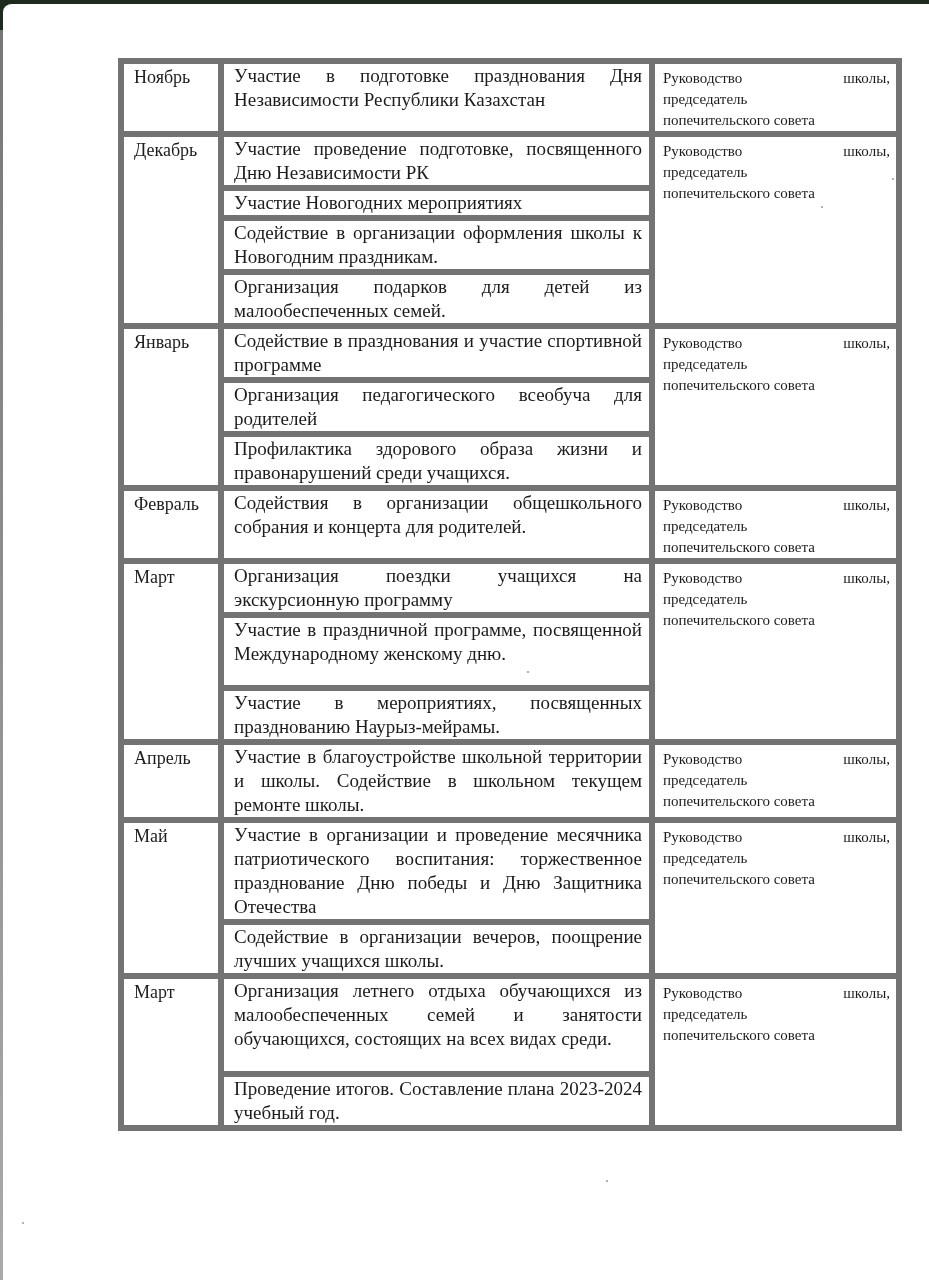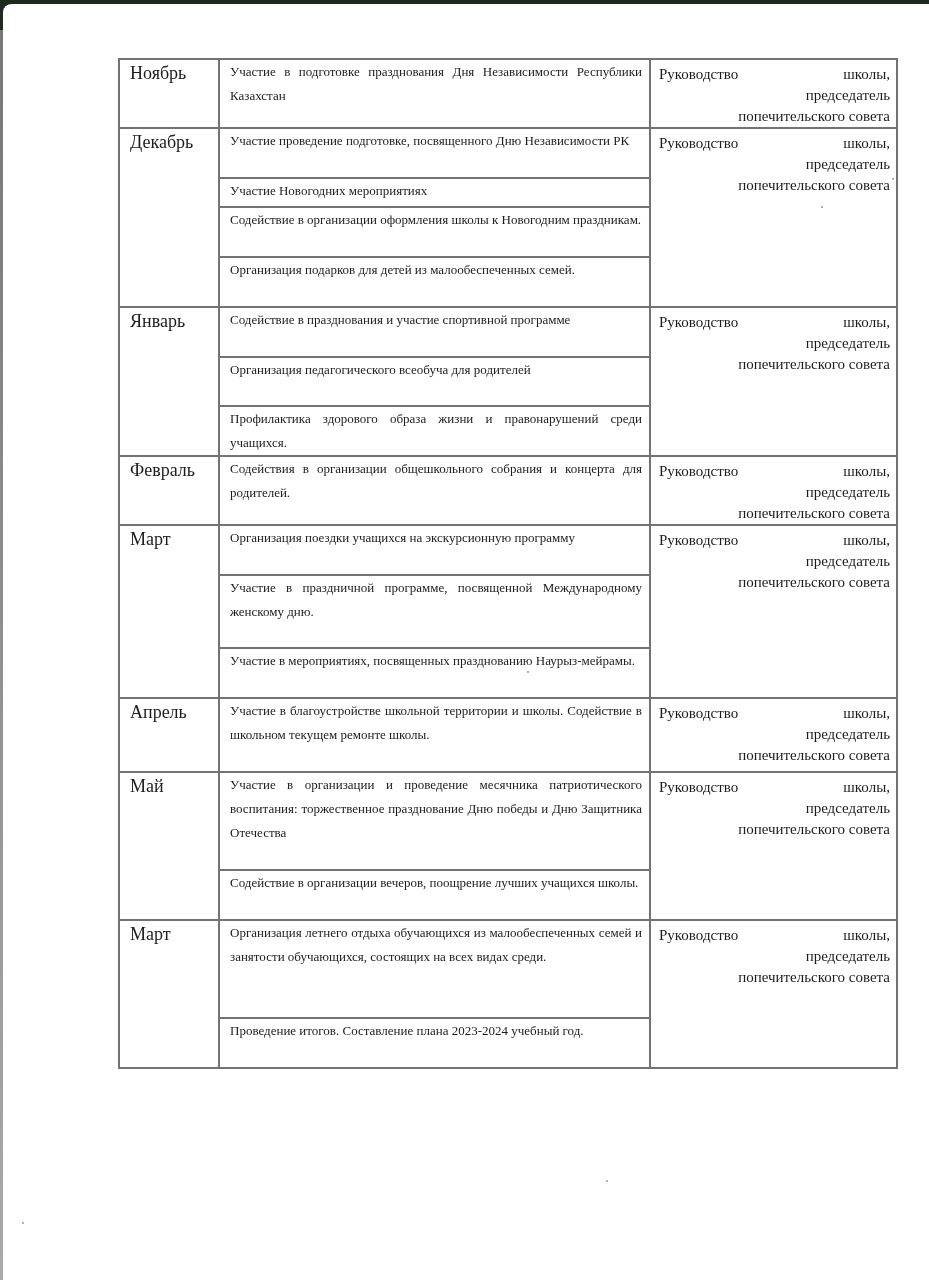--- a/index.html
+++ b/index.html
@@ -39,44 +39,43 @@
     }
     table.plan {
       position: absolute;
       left: 118px;
       top: 58px;
       width: 778px;
       border-collapse: collapse;
       table-layout: fixed;
     }
     table.plan td {
-      border: 2px solid #737373;
+      border: 6px solid #737373;
       vertical-align: top;
       padding: 0;
     }
     col.c-month { width: 100px; }
     col.c-act { width: 431px; }
     col.c-resp { width: 247px; }
     .month {
       font-size: 18px;
       line-height: 22px;
       padding: 2px 0 0 10px !important;
     }
     .act {
-      font-size: 13px;
+      font-size: 19px;
       line-height: 24px;
       text-align: justify;
       text-align-last: left;
       padding: 0 7px 0 10px !important;
     }
     .resp {
       font-size: 15px;
       line-height: 21px;
       padding: 4px 6px 0 8px !important;
-      text-align: right;
     }
     .resp .line1 {
       display: flex;
       justify-content: space-between;
     }
     .fleck {
       position: absolute;
       width: 2px; height: 2px;
       background: #999;
       border-radius: 1px;

